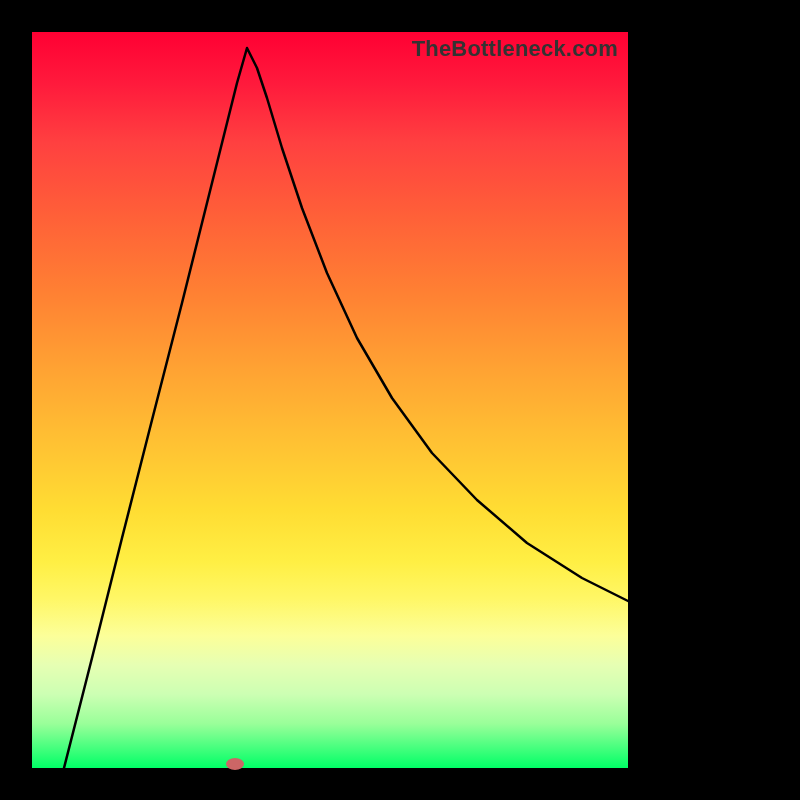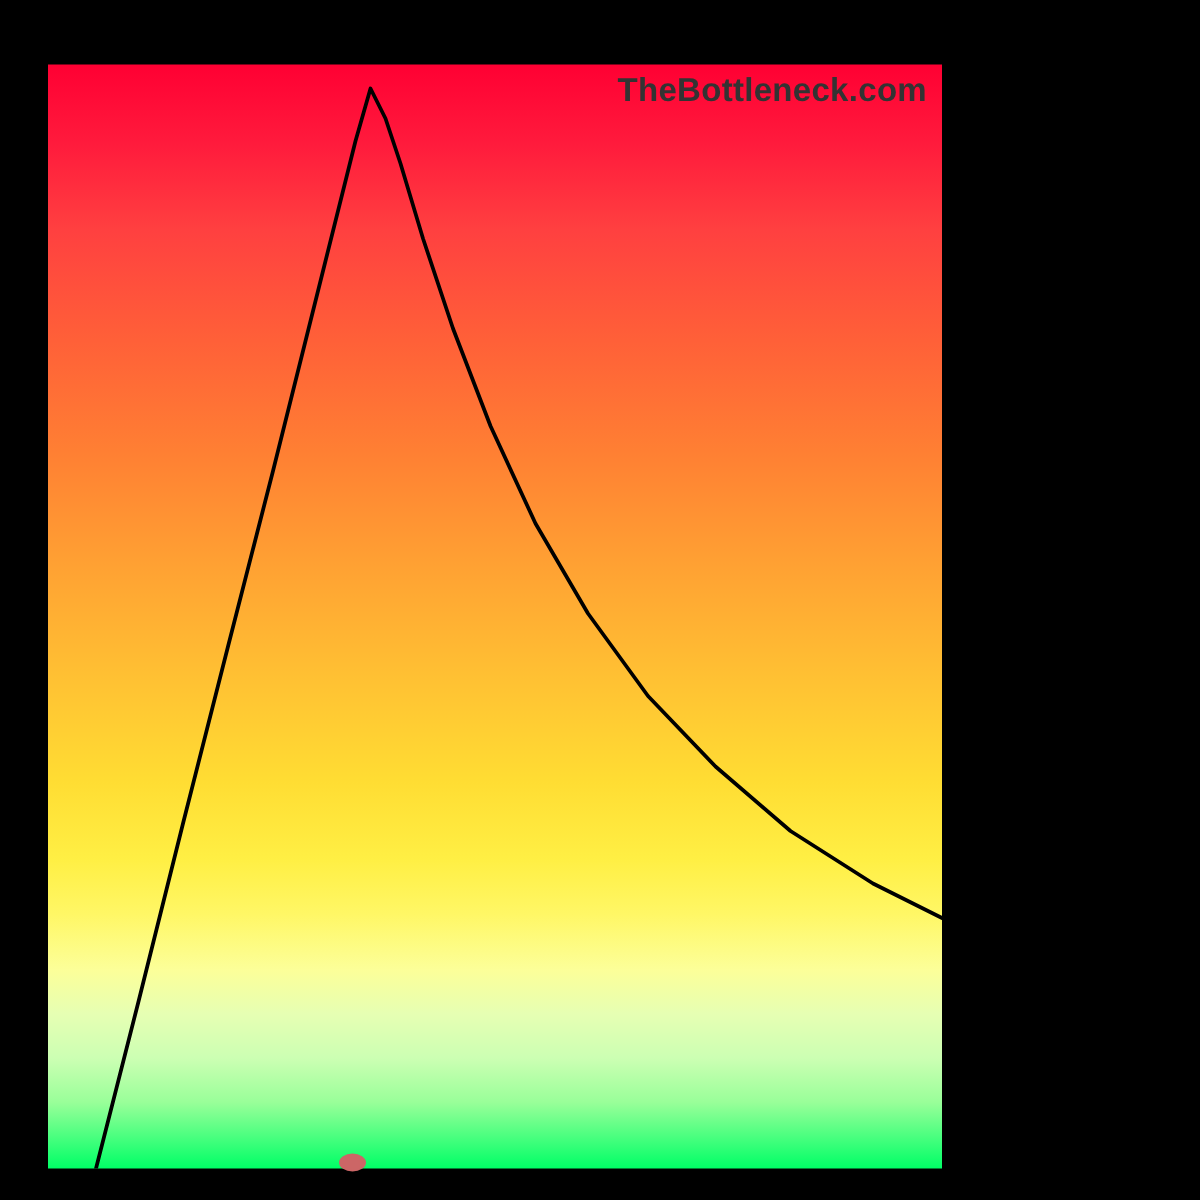--- a/index.html
+++ b/index.html
@@ -6,21 +6,21 @@
   html, body {
     width: 800px;
     height: 800px;
     background: #000;
     overflow: hidden;
     font-family: Arial, Helvetica, sans-serif;
   }
   .frame {
     position: absolute;
     left: 32px;
-    top: 43px;
+    top: 32px;
     width: 596px;
     height: 736px;
     background: linear-gradient(to bottom,
       #ff0033 0%,
       #ff1a3c 7%,
       #ff4040 15%,
       #ff6038 25%,
       #ff7f33 35%,
       #ffa033 45%,
       #ffbf33 55%,

